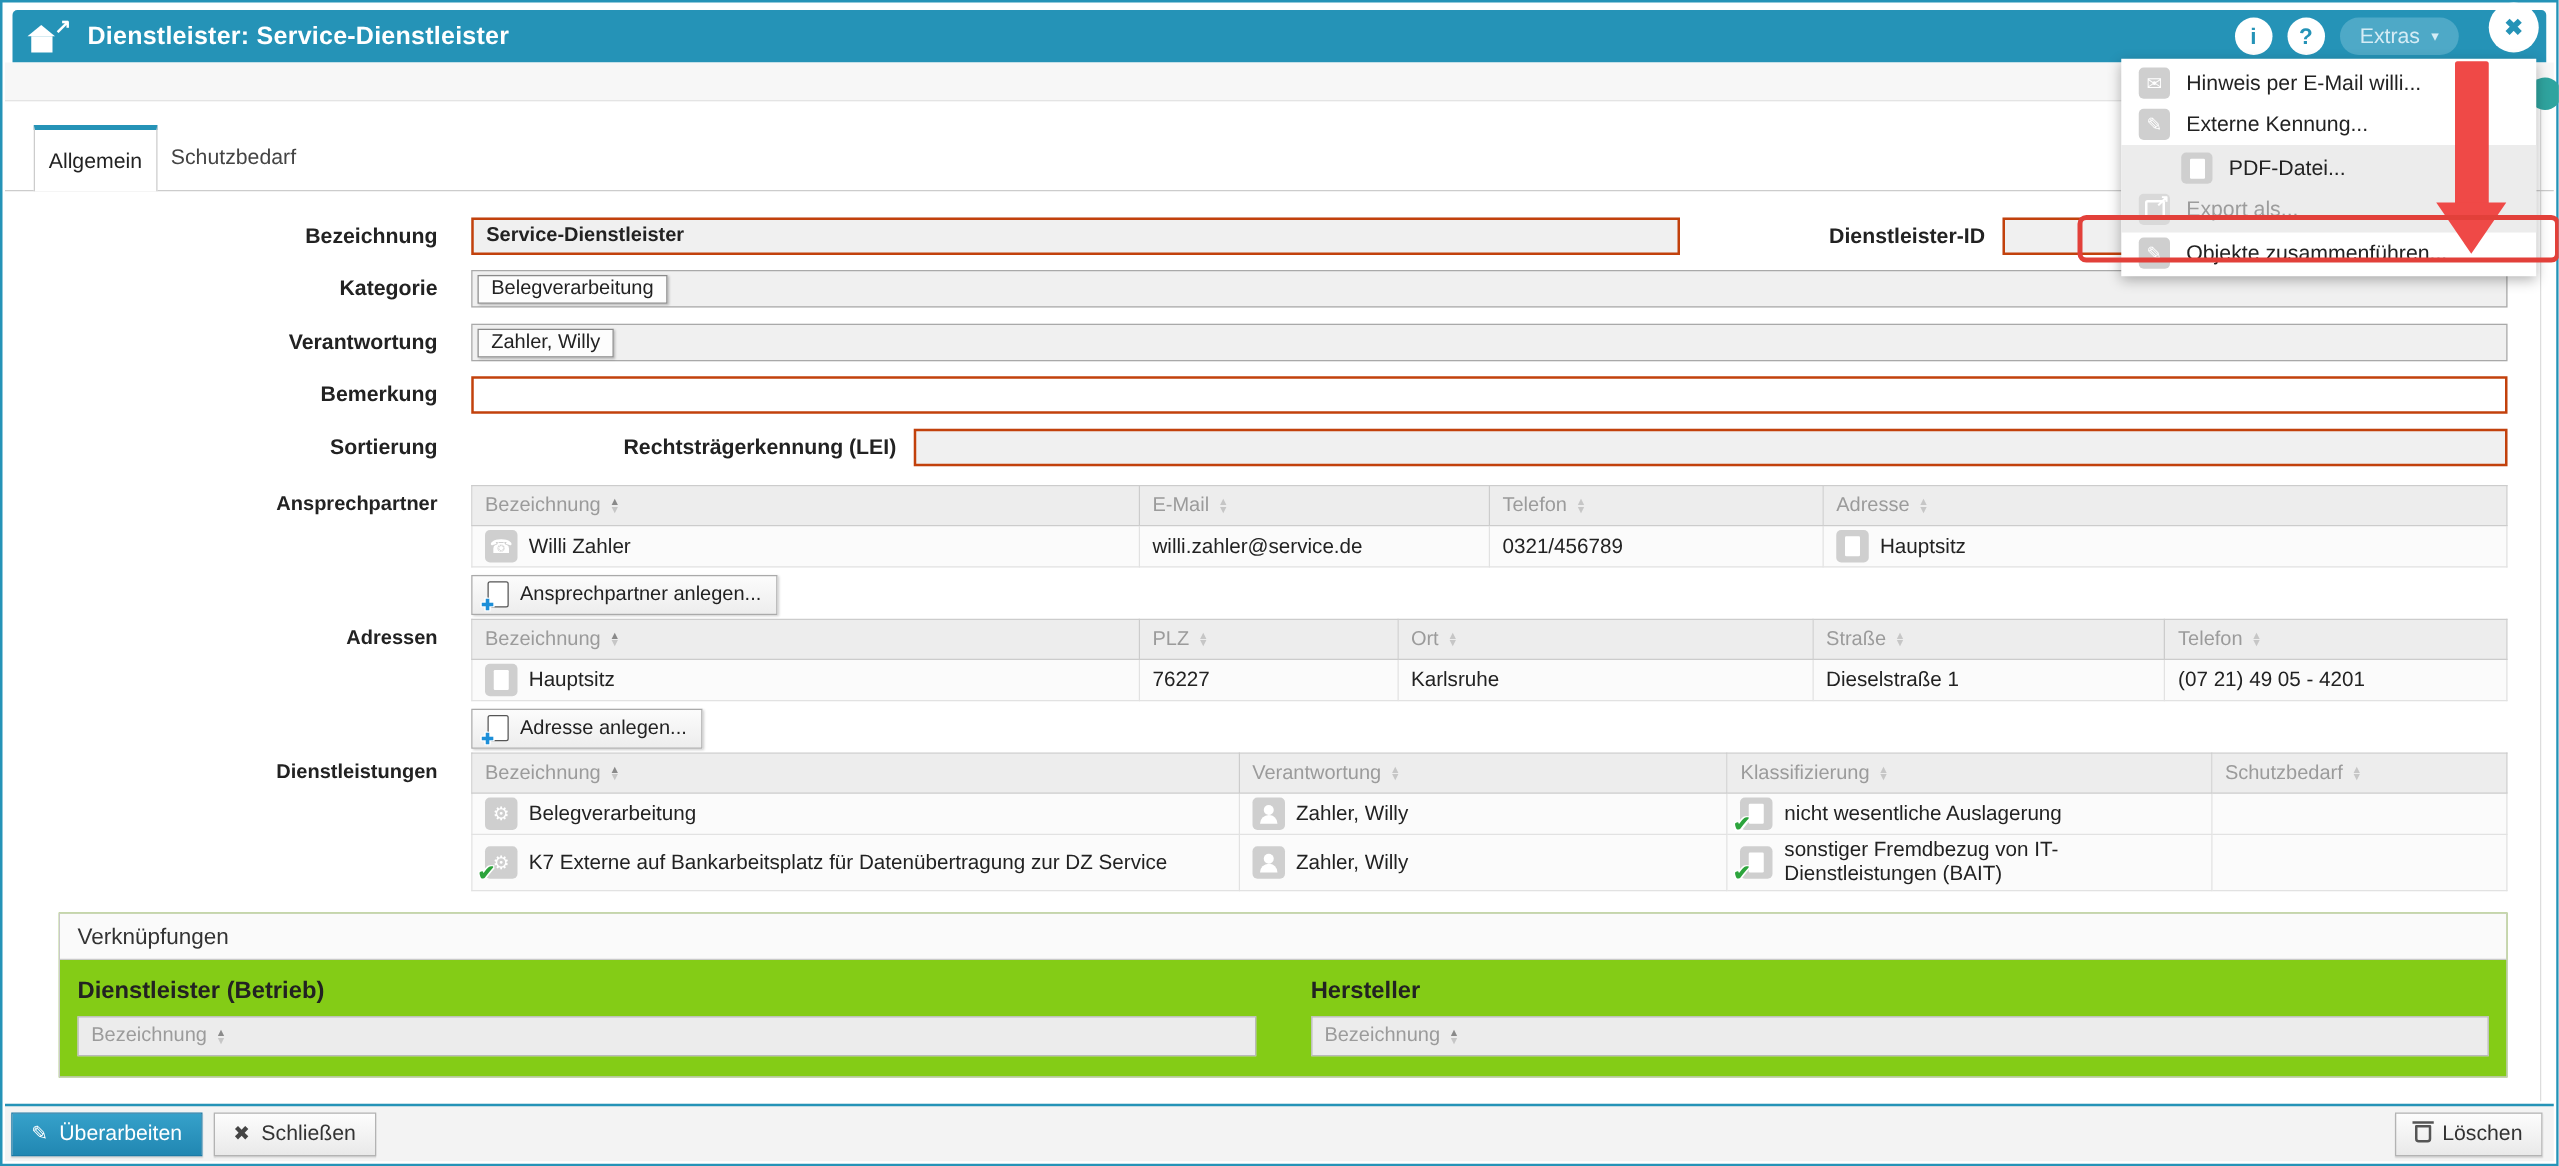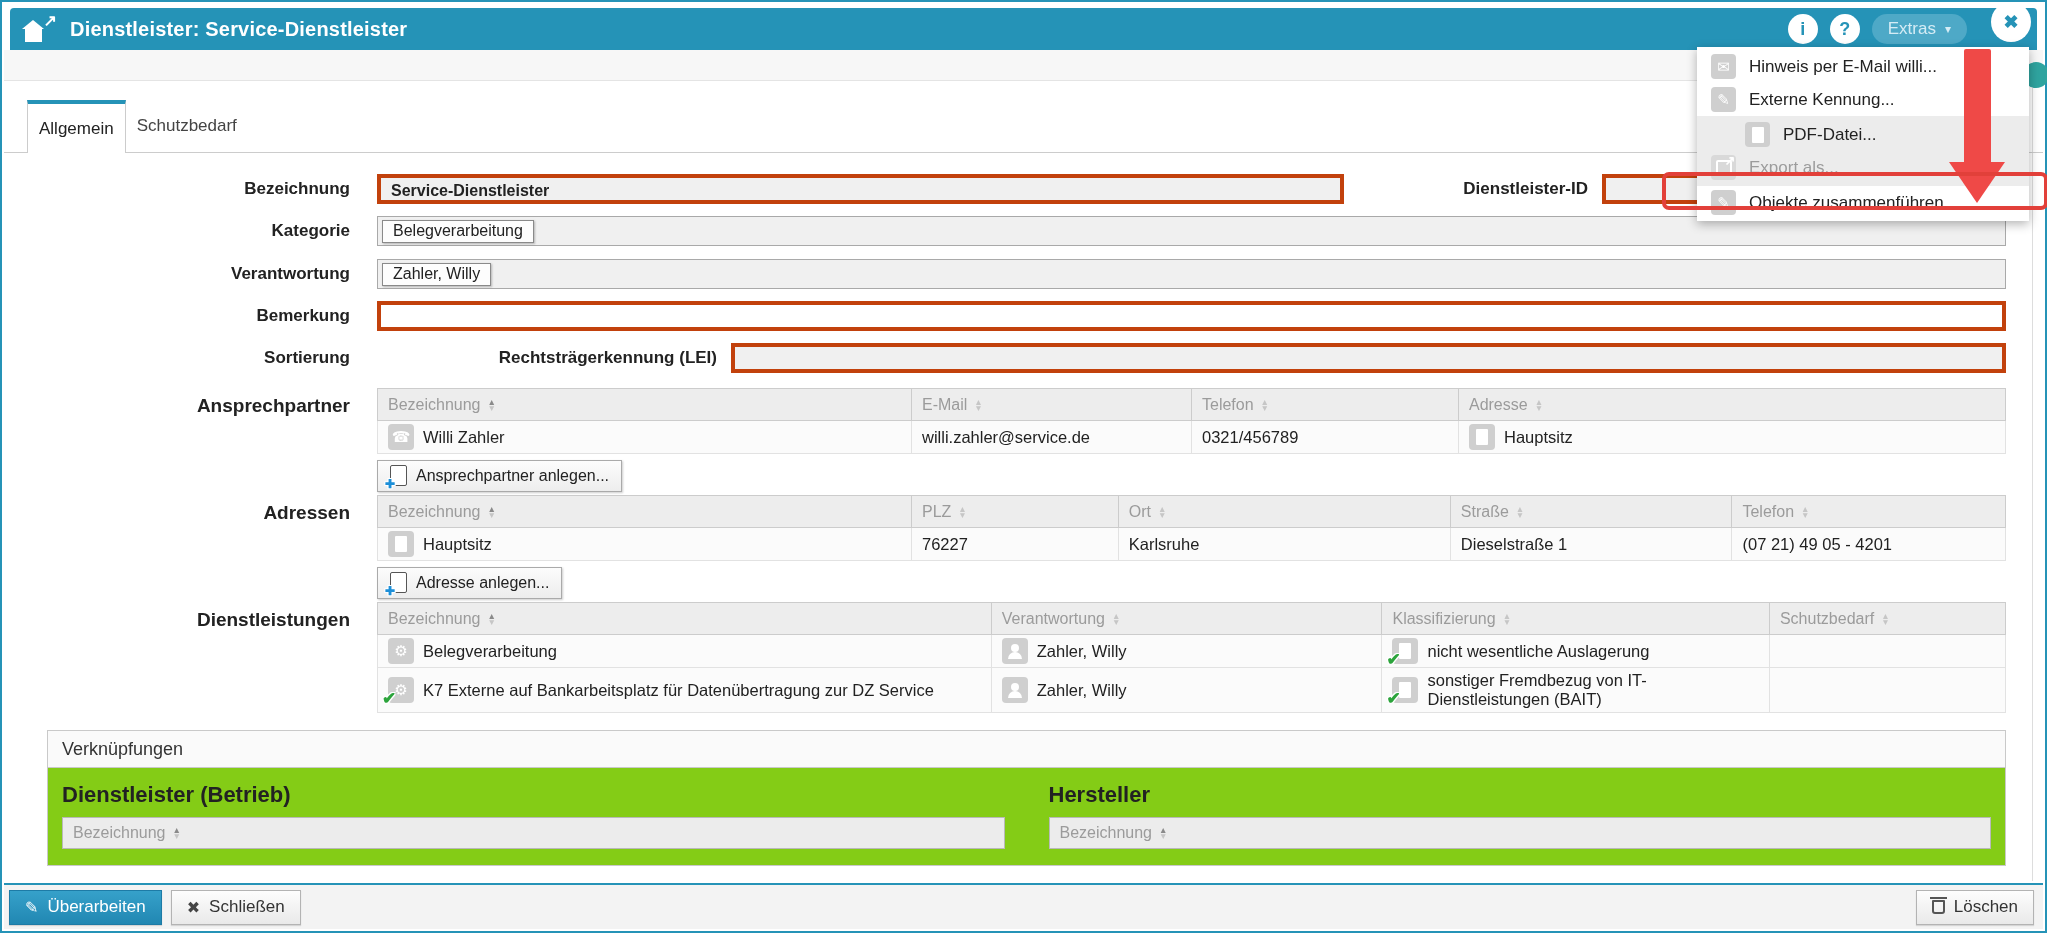--- a/index.html
+++ b/index.html
@@ -32,32 +32,32 @@
   
   .tabstrip{position:absolute;left:2px;right:2px;top:98px;height:53px;border-bottom:1px solid #ccc;
             display:flex;align-items:stretch;padding-left:23px;box-sizing:border-box}
   .tab{display:flex;align-items:center;padding:0 11px;font-size:17px;color:#444;cursor:pointer;position:relative}
   .tab.active{background:#fff;border:1px solid #ccc;border-bottom:none;border-top:4px solid #2593b7;
               margin-bottom:-1px;z-index:2;color:#222}
 
   
   .row{position:absolute;left:0;right:0;display:flex;align-items:center}
   .flabel{width:348px;padding-right:14px;text-align:right;font-weight:bold;font-size:17px;color:#222;flex:0 0 auto}
-  .field{height:30px;background:#f0f0f0;border:4px solid #c2410c;box-sizing:border-box;
-         display:flex;align-items:flex-end;padding:0 10px;font-size:16px}
+  .field{height:30px;background:#f0f0f0;border:2px solid #c2410c;box-sizing:border-box;
+         display:flex;align-items:center;padding:0 10px;font-size:16px}
   .field.white{background:#fff}
   .chipfield{height:30px;background:#f0f0f0;border:1px solid #a9a9a9;box-sizing:border-box;
              display:flex;align-items:center;padding:0 4px}
   .chip{background:#fdfdfd;border:1px solid #8a8a8a;box-shadow:1px 1px 2px rgba(0,0,0,.25);
         padding:1px 10px 2px;font-size:16px;cursor:pointer}
   .bold{font-weight:bold}
 
   
   .section{position:absolute;left:0;right:39px;display:flex;align-items:flex-start}
-  .side-label{width:348px;padding-right:14px;text-align:right;font-weight:bold;font-size:19px;
+  .side-label{width:348px;padding-right:14px;text-align:right;font-weight:bold;font-size:16px;
               color:#222;flex:0 0 auto;padding-top:7px}
   .twrap{flex:1;margin-left:13px}
   table.datatable{width:100%;border-collapse:collapse;table-layout:fixed}
   .datatable th{background:#ededed;border:1px solid #ccc;color:#9b9b9b;font-weight:normal;font-size:16px;
                 text-align:left;padding:6px 10px;height:32px;box-sizing:border-box;white-space:nowrap;overflow:hidden}
   .datatable td{background:#fbfbfb;border:1px solid #e2e2e2;font-size:16.5px;color:#222;
                 padding:3px 10px;height:33px;box-sizing:border-box;vertical-align:middle}
   .cell{display:flex;align-items:center;gap:9px}
   .sort{display:inline-flex;flex-direction:column;margin-left:7px;vertical-align:middle;line-height:6.5px;font-size:8.5px}
   .sort i{font-style:normal;color:#c6c6c6}
@@ -83,21 +83,21 @@
                   text-shadow:-1px -1px 0 #fff,1px 1px 0 #fff,1px -1px 0 #fff,-1px 1px 0 #fff}
   .trash{position:relative;width:13px;height:14px;border:2px solid #555;border-radius:1px 1px 3px 3px;box-sizing:border-box}
   .trash::before{content:"";position:absolute;left:-4px;top:-5px;width:17px;height:2px;background:#555}
 
   
   .panel{position:absolute;left:45px;right:39px;top:728px;border:1px solid #c9c9c9;background:#84cc16}
   .panel-header{height:36px;border-bottom:1px solid #c9c9c9;background:#fafafa;display:flex;align-items:center;
                 padding-left:14px;font-size:18px;color:#333}
   .panel-body{display:flex;gap:44px;padding:10px 14px 16px}
   .group{flex:1}
-  .group-label{font-weight:bold;font-size:22px;margin:4px 0 9px;color:#222}
+  .group-label{font-weight:bold;font-size:19px;margin:4px 0 9px;color:#222}
   .group-bar{height:32px;background:#ececec;border:1px solid #b9b9b9;display:flex;align-items:center;
              padding:0 10px;color:#9b9b9b;font-size:16px;box-sizing:border-box}
 
   
   .footer{position:absolute;left:2px;right:2px;bottom:2px;height:44px;background:#f3f3f3;
           border-top:2px solid #2593b7;display:flex;align-items:center;padding:0 5px;box-sizing:content-box}
   .btn{height:35px;border:1px solid #b3b3b3;background:linear-gradient(#fdfdfd,#e9e9e9);display:flex;
        align-items:center;gap:9px;padding:0 15px;font-size:17px;color:#333;margin-right:9px;
        box-shadow:0 1px 1px rgba(0,0,0,.12);cursor:pointer;font-family:inherit}
   .btn.primary{background:linear-gradient(#36a1ca,#2187b2);border-color:#1d7ba6;color:#fff}

